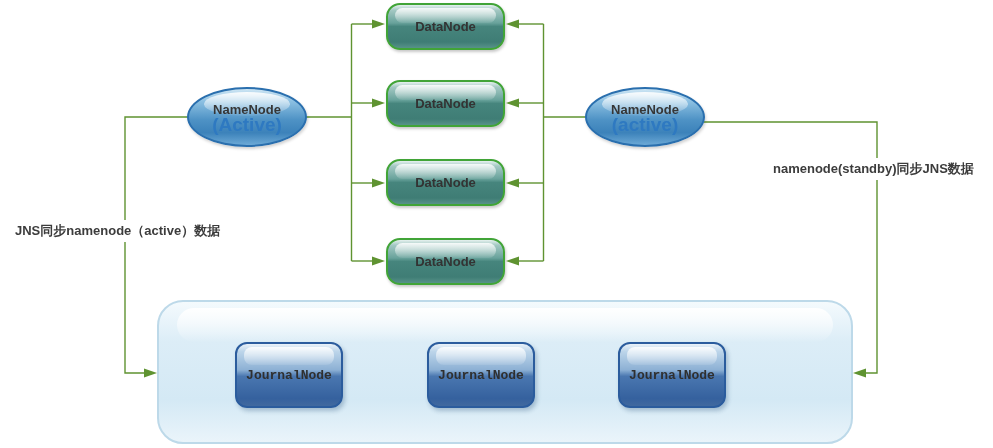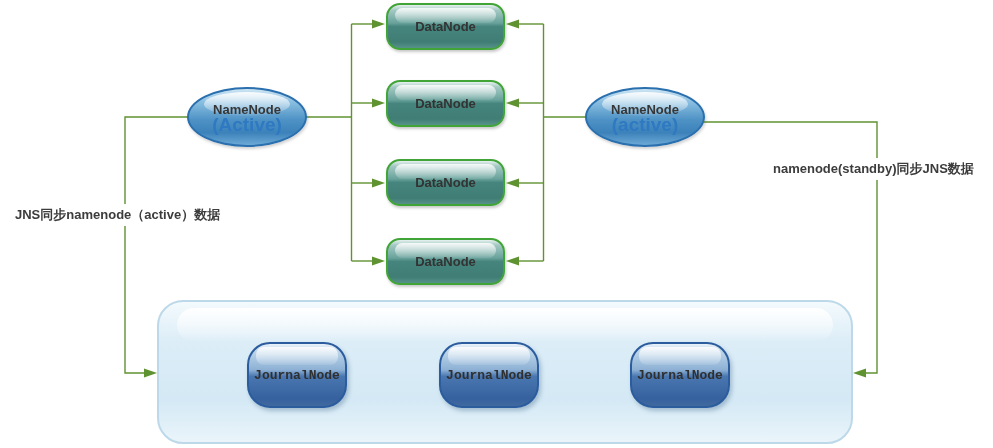--- a/index.html
+++ b/index.html
@@ -51,43 +51,42 @@
     position:absolute; left:157px; top:300px; width:696px; height:144px;
     border-radius:26px; border:2px solid #bdd9e9;
     background:linear-gradient(180deg,#f4fafd 0%,#dcedf7 28%,#d4e9f5 70%,#eaf4fa 100%);
   }
   .journal-container::before {
     content:""; position:absolute; left:18px; top:6px; right:18px; height:34px;
     border-radius:18px;
     background:linear-gradient(180deg,rgba(255,255,255,.95),rgba(255,255,255,.02));
   }
   .journalnode {
-    position:absolute; top:40px; width:100px; height:66px; border-radius:23px;
+    position:absolute; top:40px; width:108px; height:66px; border-radius:12px;
     border:2px solid #2b5c9d;
     background:linear-gradient(180deg,#eaf2f9 0%,#bcd5ea 12%,#8cb0d4 42%,#4a77b0 52%,#35619e 88%,#41699f 100%);
     display:flex; align-items:center; justify-content:center;
     font-family:"Liberation Mono", monospace; font-weight:bold; font-size:13px;
     color:#2f2f2f; letter-spacing:0px;
     box-shadow:2px 3px 4px rgba(40,80,120,.30);
-    margin-left:12px;
   }
   .journalnode::before {
     content:""; position:absolute; left:7px; top:3px; right:7px; height:18px;
     border-radius:8px;
     background:linear-gradient(180deg,rgba(255,255,255,.85),rgba(255,255,255,.10));
   }
   .journalnode span { position:relative; z-index:1; }
   .jn-0 { left:76px; } .jn-1 { left:268px; } .jn-2 { left:459px; }
 
   
   .anno {
     position:absolute; font-weight:bold; font-size:13px; color:#3c3c3c;
     background:#ffffff; padding:2px 3px; white-space:nowrap;
   }
-  .anno-left  { left:12px;  top:204px; }
+  .anno-left  { left:12px;  top:220px; }
   .anno-right { left:770px; top:158px; }
 </style>
 </head>
 <body>
 
 <div class="canvas">
 
   <svg class="connector-svg" viewBox="0 0 993 448">
     <g stroke="#5f9331" stroke-width="1.4" fill="none">
 

